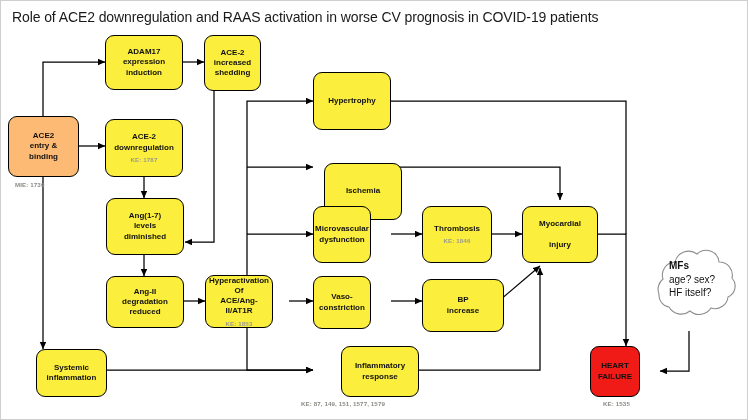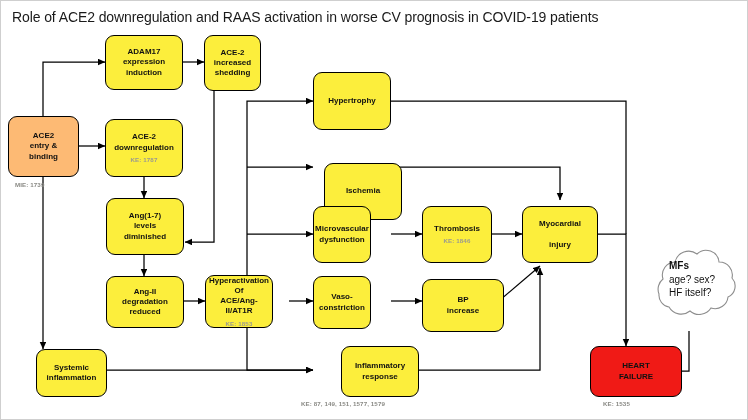--- a/index.html
+++ b/index.html
@@ -224,21 +224,21 @@
   <div class="node yellow" style="left:421px;top:278px;width:82px;height:53px;">
     <span>BP</span>
     <span>increase</span>
   </div>
 
   <div class="node yellow" style="left:521px;top:205px;width:76px;height:57px;gap:11px;">
     <span>Myocardial</span>
     <span>injury</span>
   </div>
 
-  <div class="node red" style="left:589px;top:345px;width:92px;height:51px;">
+  <div class="node red" style="left:589px;top:345px;width:50px;height:51px;">
     <span>HEART</span>
     <span>FAILURE</span>
   </div>
   <div class="ke-below" style="left:602px;top:399px;">KE: 1535</div>
 
   <svg style="position:absolute;left:638px;top:248px;width:110px;height:85px;z-index:2;" viewBox="0 0 110 85">
     <path d="M24,30
              a13,13 0 0 1 12,-17
              a14,14 0 0 1 22,-8
              a13,13 0 0 1 22,8

